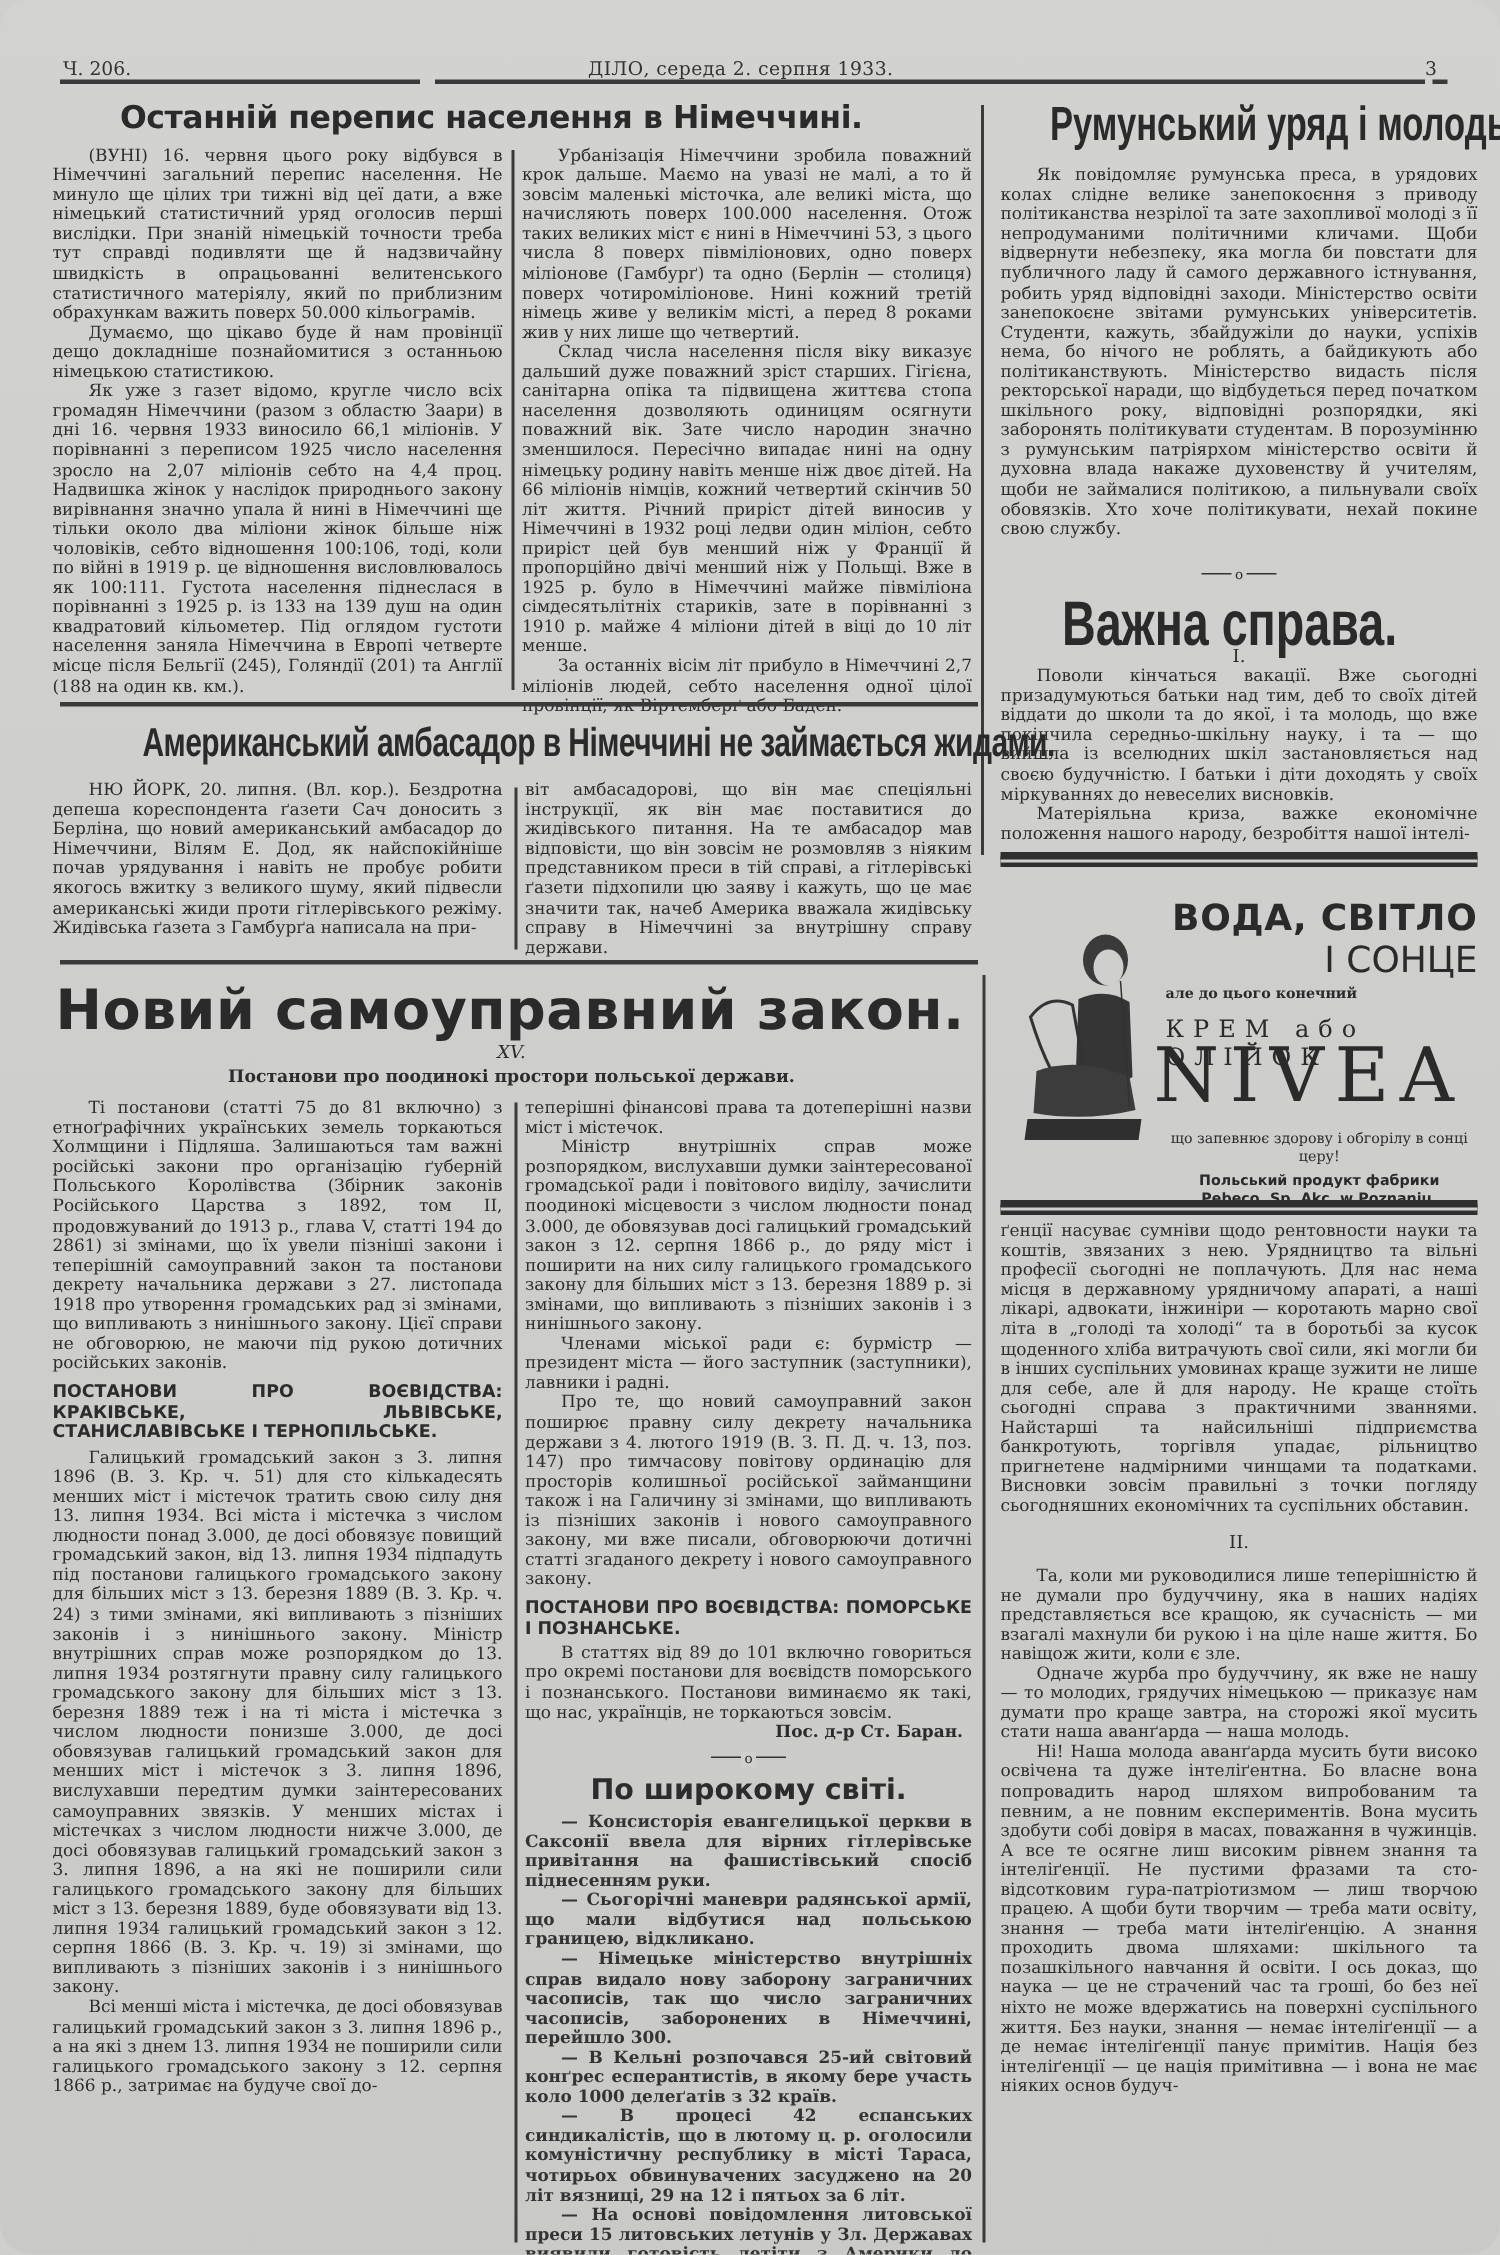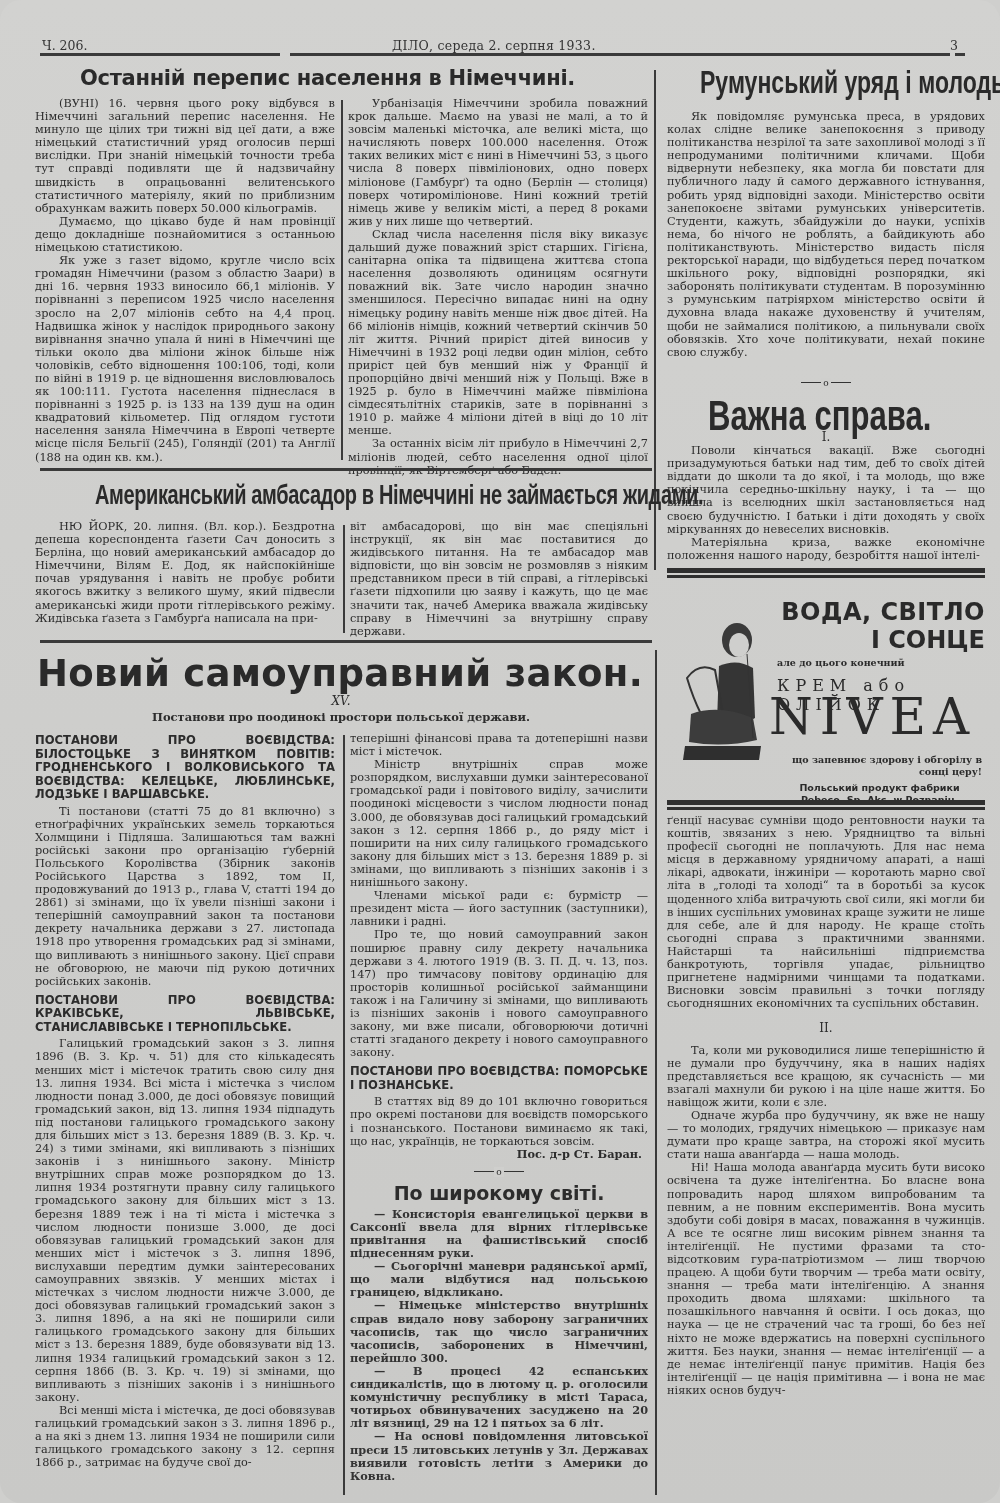--- a/index.html
+++ b/index.html
@@ -40,25 +40,25 @@
   .ornament { text-align: center; height: 12px; position: relative; margin: 4px 0; }
   .ornament::before { content: ""; position: absolute; left: 50%; top: 6px; width: 50px; margin-left: -25px;
     height: 1px; background: #333; }
   .ornament span { position: relative; background: #cfcfcd; padding: 0 2px; font-size: 9px; line-height: 12px; }
 
   
   .ad { position: absolute; left: 667px; top: 568px; width: 318px; height: 240px; }
   .ad-rule { position: absolute; left: 0; width: 318px; height: 5px; background: #2f2f2f; border-bottom: 2px solid #cfcfcd; box-shadow: 0 3px 0 #2f2f2f; }
   .ad .figure { position: absolute; left: 12px; top: 50px; width: 88px; height: 148px; }
   .ad .tl1 { position: absolute; right: 0; top: 30px; font-family: "DejaVu Sans", sans-serif; font-weight: bold; font-size: 24px; letter-spacing: 0.5px; color: #2a2a2a; }
-  .ad .tl2 { position: absolute; right: 0; top: 58px; font-family: "DejaVu Sans", sans-serif; font-weight: bold; font-size: 24px; color: #2a2a2a; }
+  .ad .tl2 { position: absolute; right: 0; top: 58px; font-family: "DejaVu Sans", sans-serif; font-weight: normal; font-size: 24px; color: #2a2a2a; }
   .ad .tl3 { position: absolute; left: 110px; top: 89px; font-size: 9.5px; font-weight: bold; font-family: "DejaVu Serif", serif; }
   .ad .tl4 { position: absolute; left: 110px; top: 108px; font-size: 16px; letter-spacing: 6px; font-family: "DejaVu Serif", serif; }
   .ad .nivea { position: absolute; left: 102px; top: 121px; font-size: 50px; line-height: 56px; letter-spacing: 7px; font-family: "DejaVu Serif", serif; color: #2a2a2a; text-align: right; }
-  .ad .tl5 { position: absolute; left: 110px; top: 186px; width: 205px; text-align: right; font-size: 9.5px; line-height: 12px; font-weight: bold; }
+  .ad .tl5 { position: absolute; left: 110px; top: 186px; width: 205px; text-align: center; font-size: 9.5px; line-height: 12px; font-weight: normal; }
   .ad .tl6 { position: absolute; left: 110px; top: 214px; width: 205px; text-align: center; font-size: 9.5px; line-height: 12px; font-weight: bold; font-family: "DejaVu Sans", sans-serif; }
 </style>
 </head>
 <body>
 
 <div class="page">
 
   <div class="masthead">
     <span class="num">Ч. 206.</span>
     <span class="center">ДІЛО, середа 2. серпня 1933.</span>
@@ -91,21 +91,20 @@
   <div class="col" style="left:350px;top:520px;width:298px">
     <p class="noind">віт амбасадорові, що він має спеціяльні інструкції, як він має поставитися до жидівського питання. На те амбасадор мав відповісти, що він зовсім не розмовляв з ніяким представником преси в тій справі, а гітлерівські ґазети підхопили цю заяву і кажуть, що це має значити так, начеб Америка вважала жидівську справу в Німеччині за внутрішну справу держави.</p>
   </div>
   <div class="hrule" style="left:40px;top:640px;width:612px"></div>
 
   <div class="head-grotesk" style="left:37px;top:652px;font-size:37px;letter-spacing:0.3px">Новий самоуправний закон.</div>
   <div class="col center-small" style="left:35px;top:695px;width:612px;font-style:italic">XV.</div>
   <div class="col center-small" style="left:35px;top:711px;width:612px;font-weight:bold;font-size:11.5px">Постанови про поодинокі простори польської держави.</div>
 
   <div class="col" style="left:35px;top:732px;width:300px">
-    <div class="subhead">ПОСТАНОВИ ПРО ВОЄВІДСТВА: БІЛОСТОЦЬКЕ З ВИНЯТКОМ ПОВІТІВ: ГРОДНЕНСЬКОГО І ВОЛКОВИСЬКОГО ТА ВОЄВІДСТВА: КЕЛЕЦЬКЕ, ЛЮБЛИНСЬКЕ, ЛОДЗЬКЕ І ВАРШАВСЬКЕ.</div>
     <p>Ті постанови (статті 75 до 81 включно) з етноґрафічних українських земель торкаються Холмщини і Підляша. Залишаються там важні російські закони про організацію ґуберній Польського Королівства (Збірник законів Російського Царства з 1892, том II, продовжуваний до 1913 р., глава V, статті 194 до 2861) зі змінами, що їх увели пізніші закони і теперішній самоуправний закон та постанови декрету начальника держави з 27. листопада 1918 про утворення громадських рад зі змінами, що випливають з нинішнього закону. Цієї справи не обговорюю, не маючи під рукою дотичних російських законів.</p>
     <div class="subhead" style="margin-top:6px">ПОСТАНОВИ ПРО ВОЄВІДСТВА: КРАКІВСЬКЕ, ЛЬВІВСЬКЕ, СТАНИСЛАВІВСЬКЕ І ТЕРНОПІЛЬСЬКЕ.</div>
     <p>Галицький громадський закон з 3. липня 1896 (В. З. Кр. ч. 51) для сто кількадесять менших міст і містечок тратить свою силу дня 13. липня 1934. Всі міста і містечка з числом людности понад 3.000, де досі обовязує повищий громадський закон, від 13. липня 1934 підпадуть під постанови галицького громадського закону для більших міст з 13. березня 1889 (В. З. Кр. ч. 24) з тими змінами, які випливають з пізніших законів і з нинішнього закону. Міністр внутрішних справ може розпорядком до 13. липня 1934 розтягнути правну силу галицького громадського закону для більших міст з 13. березня 1889 теж і на ті міста і містечка з числом людности понизше 3.000, де досі обовязував галицький громадський закон для менших міст і містечок з 3. липня 1896, вислухавши передтим думки заінтересованих самоуправних звязків. У менших містах і містечках з числом людности нижче 3.000, де досі обовязував галицький громадський закон з 3. липня 1896, а на які не поширили сили галицького громадського закону для більших міст з 13. березня 1889, буде обовязувати від 13. липня 1934 галицький громадський закон з 12. серпня 1866 (В. З. Кр. ч. 19) зі змінами, що випливають з пізніших законів і з нинішнього закону.</p>
     <p>Всі менші міста і містечка, де досі обовязував галицький громадський закон з 3. липня 1896 р., а на які з днем 13. липня 1934 не поширили сили галицького громадського закону з 12. серпня 1866 р., затримає на будуче свої до-</p>
   </div>
   <div class="vrule" style="left:343px;top:735px;height:760px"></div>
 
   <div class="col" style="left:350px;top:732px;width:298px">
     <p class="noind">теперішні фінансові права та дотеперішні назви міст і містечок.</p>
     <p>Міністр внутрішніх справ може розпорядком, вислухавши думки заінтересованої громадської ради і повітового виділу, зачислити поодинокі місцевости з числом людности понад 3.000, де обовязував досі галицький громадський закон з 12. серпня 1866 р., до ряду міст і поширити на них силу галицького громадського закону для більших міст з 13. березня 1889 р. зі змінами, що випливають з пізніших законів і з нинішнього закону.</p>
@@ -113,20 +112,21 @@
     <p>Про те, що новий самоуправний закон поширює правну силу декрету начальника держави з 4. лютого 1919 (В. З. П. Д. ч. 13, поз. 147) про тимчасову повітову ординацію для просторів колишньої російської займанщини також і на Галичину зі змінами, що випливають із пізніших законів і нового самоуправного закону, ми вже писали, обговорюючи дотичні статті згаданого декрету і нового самоуправного закону.</p>
     <div class="subhead" style="margin-top:6px">ПОСТАНОВИ ПРО ВОЄВІДСТВА: ПОМОРСЬКЕ І ПОЗНАНСЬКЕ.</div>
     <p>В статтях від 89 до 101 включно говориться про окремі постанови для воєвідств поморського і познанського. Постанови виминаємо як такі, що нас, українців, не торкаються зовсім.</p>
     <div class="signature">Пос. д-р Ст. Баран.</div>
     <div class="ornament"><span>o</span></div>
     <div style="text-align:center;font-family:'DejaVu Sans',sans-serif;font-weight:bold;font-size:19px;line-height:24px;margin:2px 0 3px">По широкому світі.</div>
     <div style="font-weight:bold;color:#333">
       <p>— Консисторія евангелицької церкви в Саксонії ввела для вірних гітлерівське привітання на фашистівський спосіб піднесенням руки.</p>
       <p>— Сьогорічні маневри радянської армії, що мали відбутися над польською границею, відкликано.</p>
       <p>— Німецьке міністерство внутрішніх справ видало нову заборону заграничних часописів, так що число заграничних часописів, заборонених в Німеччині, перейшло 300.</p>
+      <p>— В Кельні розпочався 25-ий світовий конґрес есперантистів, в якому бере участь коло 1000 делеґатів з 32 країв.</p>
       <p>— В процесі 42 еспанських синдикалістів, що в лютому ц. р. оголосили комуністичну республику в місті Тараса, чотирьох обвинувачених засуджено на 20 літ вязниці, 29 на 12 і пятьох за 6 літ.</p>
       <p>— На основі повідомлення литовської преси 15 литовських летунів у Зл. Державах виявили готовість летіти з Америки до Ковна.</p>
     </div>
   </div>
   <div class="vrule" style="left:655px;top:650px;height:845px"></div>
 
   <div class="head-condensed" style="left:700px;top:64px;font-size:32px;transform:scaleX(0.72)">Румунський уряд і молодь.</div>
   <div class="col" style="left:667px;top:110px;width:318px">
     <p>Як повідомляє румунська преса, в урядових колах слідне велике занепокоєння з приводу політиканства незрілої та зате захопливої молоді з її непродуманими політичними кличами. Щоби відвернути небезпеку, яка могла би повстати для публичного ладу й самого державного істнування, робить уряд відповідні заходи. Міністерство освіти занепокоєне звітами румунських університетів. Студенти, кажуть, збайдужіли до науки, успіхів нема, бо нічого не роблять, а байдикують або політиканствують. Міністерство видасть після ректорської наради, що відбудеться перед початком шкільного року, відповідні розпорядки, які заборонять політикувати студентам. В порозумінню з румунським патріярхом міністерство освіти й духовна влада накаже духовенству й учителям, щоби не займалися політикою, а пильнували своїх обовязків. Хто хоче політикувати, нехай покине свою службу.</p>
   </div>

